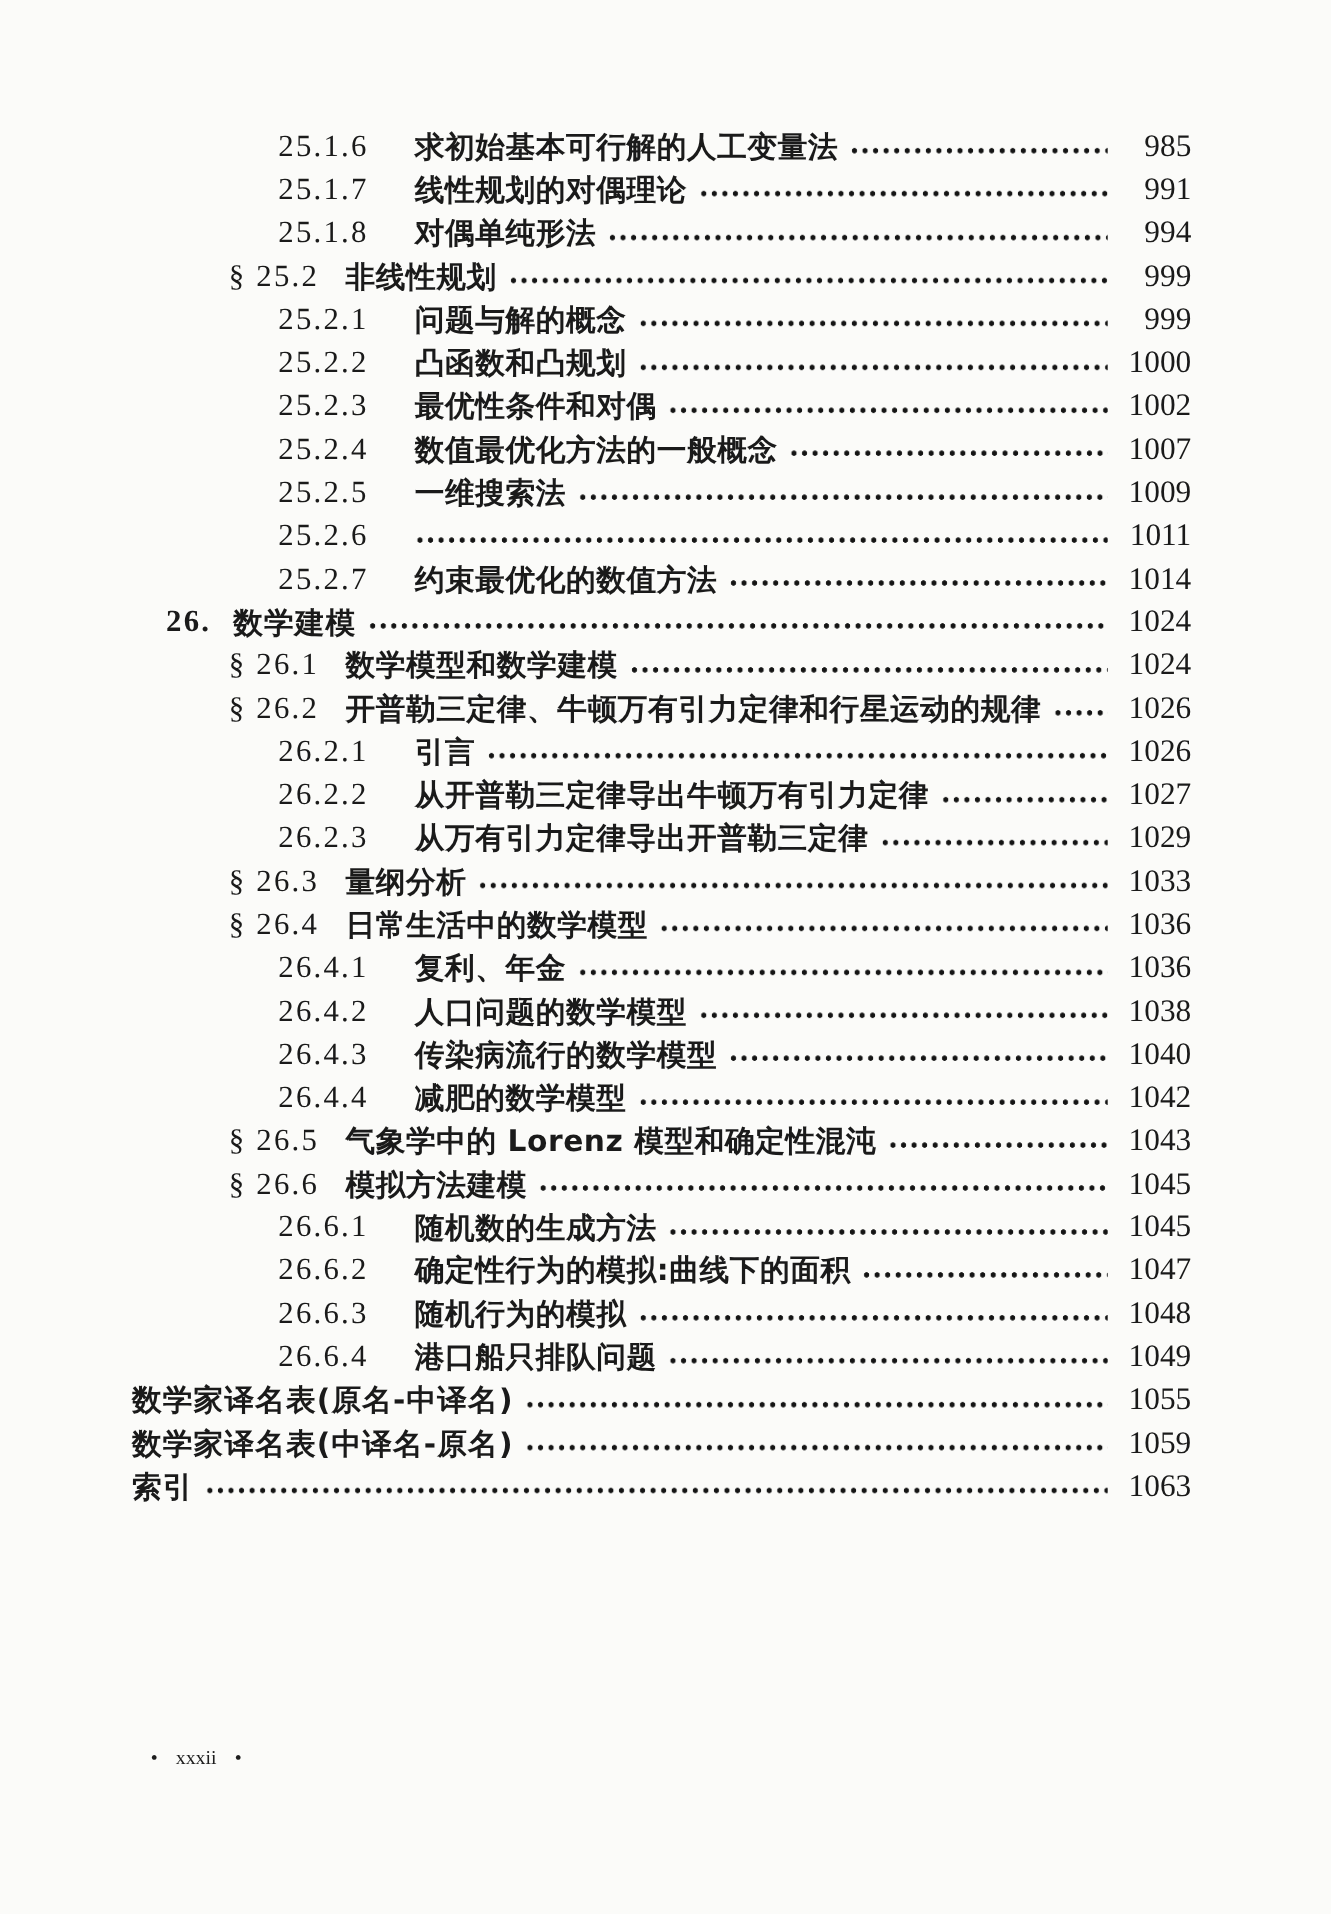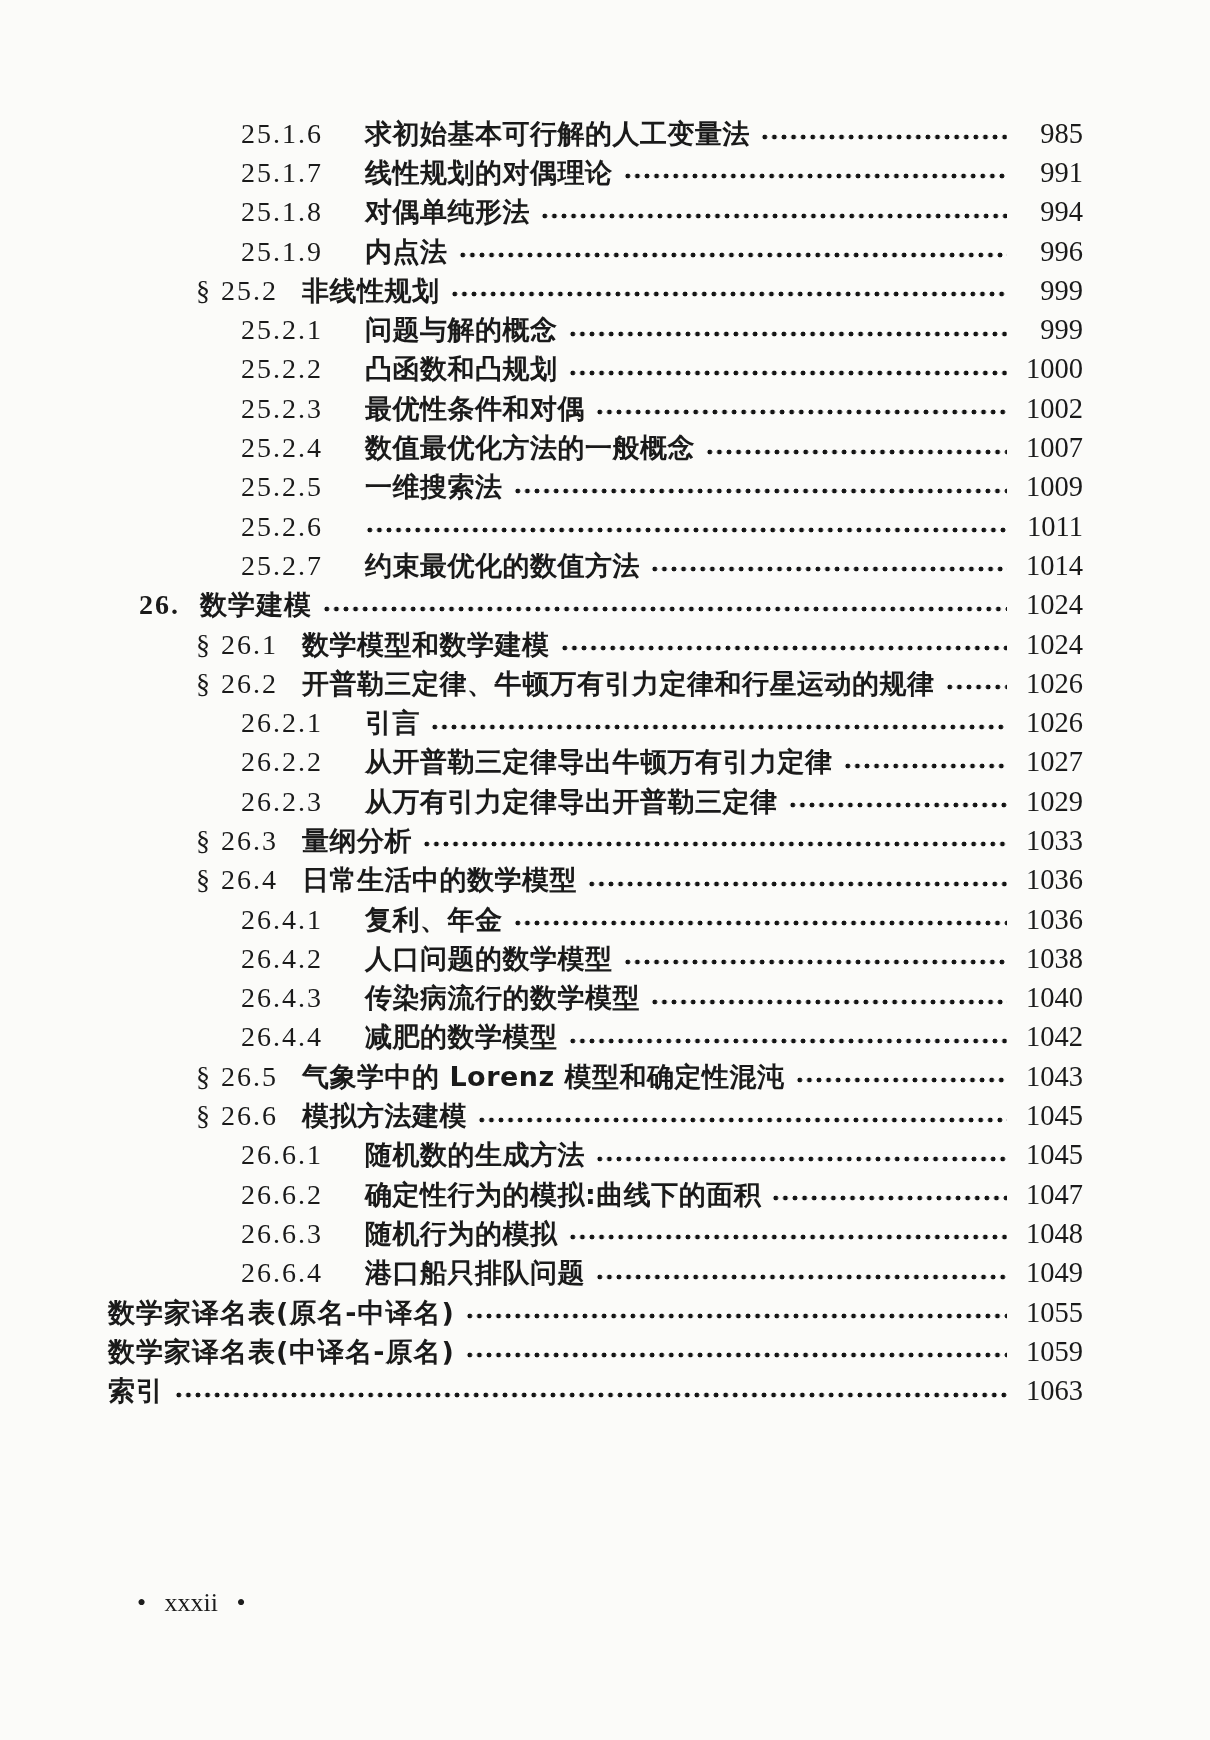--- a/index.html
+++ b/index.html
@@ -5,21 +5,21 @@
   html, body { margin: 0; padding: 0; }
   body {
     width: 1210px; height: 1740px;
     background: #fbfbf9;
     font-family: "DejaVu Sans", sans-serif;
     color: var(--ink, #1a1a1a);
     position: relative;
     overflow: hidden;
   }
   .page { position: absolute; inset: 0; }
-  .toc { position: absolute; top: 114px; left: 4px; right: 0; }
+  .toc { position: absolute; top: 114px; left: 16px; right: 0; }
   .row {
     display: flex;
     align-items: center;
     height: 39.3px;
     padding-right: 127px;
     white-space: nowrap;
   }
   .num {
     font-family: "Liberation Serif", "DejaVu Serif", serif;
     font-size: 28px;
@@ -59,21 +59,21 @@
   .lv1 { padding-left: 135px; }
   .lv1 .num { margin-right: 20px; font-weight: 700; }
   .lv1 .title { letter-spacing: 1px; }
   .lv0 { padding-left: 104px; }
   .lv0 .title { letter-spacing: 1px; }
   .footer {
     position: absolute;
     left: 137px;
     top: 1588px;
     font-family: "Liberation Serif", "DejaVu Serif", serif;
-    font-size: 26px;
+    font-size: 18px;
     word-spacing: 12px;
     color: #1d1d1d;
   }
 </style>
 </head>
 <body style="--ink: #1a1a1a; background: rgb(251, 251, 249);">
 
 <div class="page">
   <div class="toc" id="toc-list">
       <div class="row lv3">
@@ -87,26 +87,20 @@
     <span class="title">线性规划的对偶理论</span>
     <span class="dots"></span>
     <span class="pg">991</span>
   </div>
       <div class="row lv3">
     <span class="num">25.1.8</span>
     <span class="title">对偶单纯形法</span>
     <span class="dots"></span>
     <span class="pg">994</span>
   </div>
-      <div class="row lv3">
-    <span class="num">25.1.9</span>
-    <span class="title">内点法</span>
-    <span class="dots"></span>
-    <span class="pg">996</span>
-  </div>
       <div class="row lv2">
     <span class="num">§ 25.2</span>
     <span class="title">非线性规划</span>
     <span class="dots"></span>
     <span class="pg">999</span>
   </div>
       <div class="row lv3">
     <span class="num">25.2.1</span>
     <span class="title">问题与解的概念</span>
     <span class="dots"></span>

